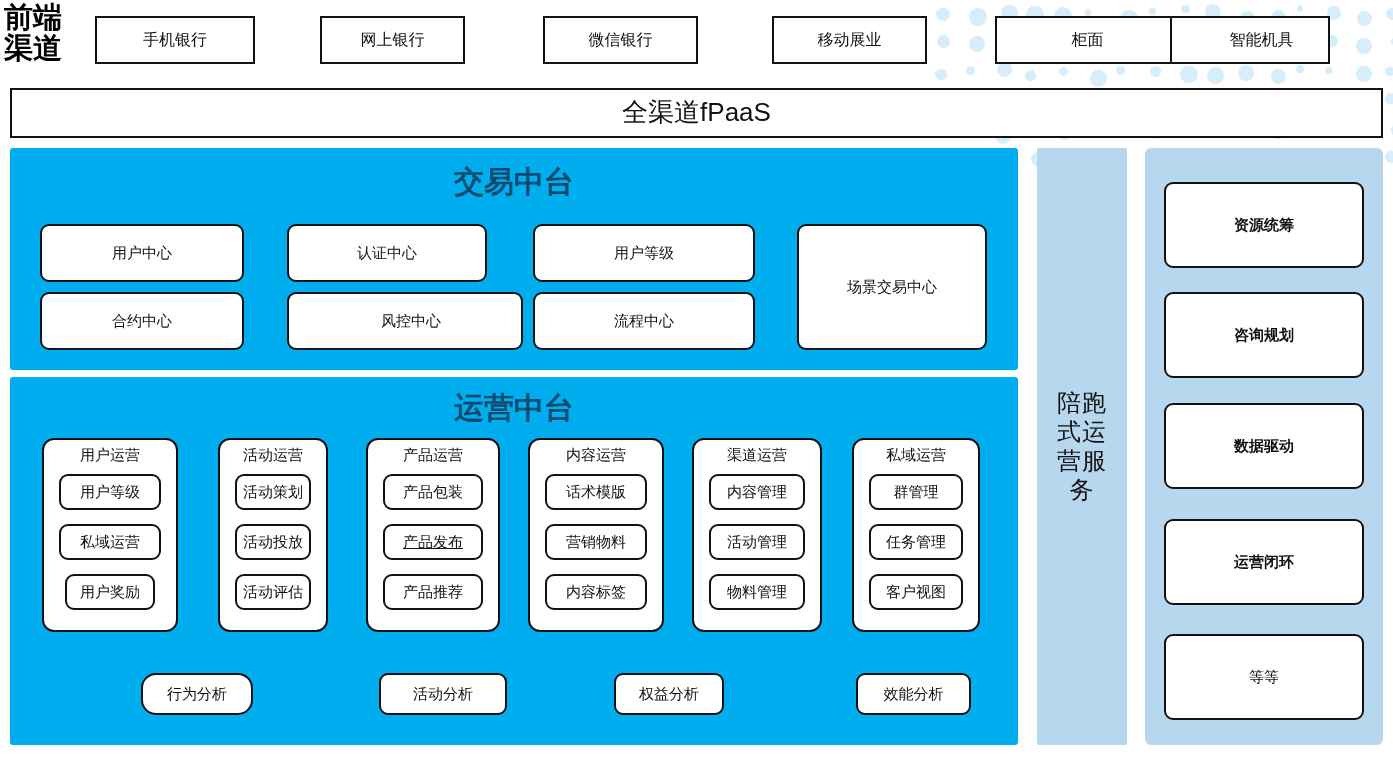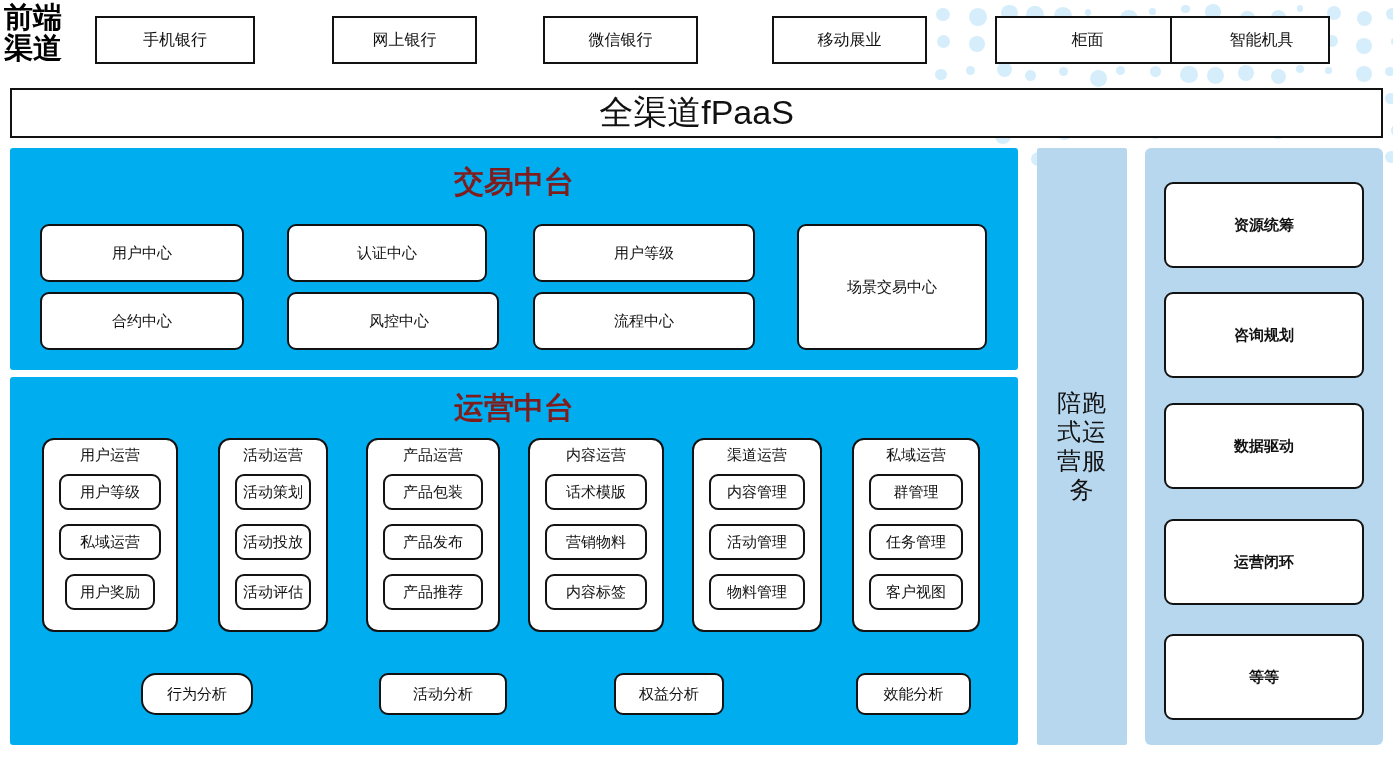--- a/index.html
+++ b/index.html
@@ -54,40 +54,40 @@
     top: 16px; height: 48px;
     font-size: 16px;
     z-index: 2;
   }
 
   
   .fpaas {
     position: absolute;
     left: 10px; top: 88px;
     width: 1373px; height: 50px;
-    font-size: 34px;
+    font-size: 26px;
     z-index: 2;
   }
 
   
   .cyan {
     position: absolute;
     background: #00ADEF;
     z-index: 1;
   }
   #panel-trade { left: 10px; top: 148px; width: 1008px; height: 222px; border-radius: 3px; }
   #panel-ops   { left: 10px; top: 377px; width: 1008px; height: 368px; border-radius: 3px; }
 
   .panel-title {
     position: absolute;
     left: 0; right: 0;
     text-align: center;
     font-size: 30px;
     font-weight: 700;
-    color: #7f1d1d;
+    color: #0c4a6e;
     font-family: "Liberation Serif", "DejaVu Serif", serif;
   }
 
   
   .trade-box { position: absolute; font-size: 15px; }
 
   
   .ops-col {
     position: absolute;
     background: #ffffff;
@@ -151,21 +151,21 @@
     color: #111;
     letter-spacing: 1px;
   }
 
   .card {
     position: absolute;
     left: 19px; width: 200px; height: 86px;
     font-size: 15px;
     font-weight: 700;
   }
-  .card.plain { font-weight: 700; }
+  .card.plain { font-weight: 400; }
 </style>
 </head>
 <body>
 
 <div id="stage">
 
   <div class="dotfield" id="dotfield">
       <div class="dot" style="left: 6.39412px; top: 8.33834px; height: 13.1647px; width: 13.1647px; background: rgb(214, 238, 251);"></div>
       <div class="dot" style="left: 39.3775px; top: 8.23362px; height: 17.8451px; width: 17.8451px; background: rgb(214, 238, 251);"></div>
       <div class="dot" style="left: 71.3226px; top: 4.59648px; height: 16.4387px; width: 16.4387px; background: rgb(214, 238, 251);"></div>
@@ -262,21 +262,21 @@
       <div class="dot" style="left: 400.565px; top: 153.337px; height: 10.3514px; width: 10.3514px; background: rgb(214, 238, 251);"></div>
       <div class="dot" style="left: 425.021px; top: 153.592px; height: 12.1422px; width: 12.1422px; background: rgb(214, 238, 251);"></div>
       <div class="dot" style="left: 454.758px; top: 151.161px; height: 12.3211px; width: 12.3211px; background: rgb(214, 238, 251);"></div>
     </div>
 
   <div class="chan-label" id="chanLabel">前端<br>渠道</div>
   <div id="chanRow">
       <div class="wbox chan-box" style="left: 95px; width: 160px;">
         <span>手机银行</span>
       </div>
-      <div class="wbox chan-box" style="left: 332px; width: 145px;">
+      <div class="wbox chan-box" style="left: 320px; width: 145px;">
         <span>网上银行</span>
       </div>
       <div class="wbox chan-box" style="left: 543px; width: 155px;">
         <span>微信银行</span>
       </div>
       <div class="wbox chan-box" style="left: 772px; width: 155px;">
         <span>移动展业</span>
       </div>
       <div class="wbox chan-box" style="left: 995px; width: 185px;">
         <span>柜面</span>
@@ -297,21 +297,21 @@
       </div>
       <div class="wbox rnd trade-box" style="left: 287px; top: 224px; width: 200px; height: 58px; z-index: 2;">
         <span>认证中心</span>
       </div>
       <div class="wbox rnd trade-box" style="left: 533px; top: 224px; width: 222px; height: 58px; z-index: 2;">
         <span>用户等级</span>
       </div>
       <div class="wbox rnd trade-box" style="left: 40px; top: 292px; width: 204px; height: 58px; z-index: 2;">
         <span>合约中心</span>
       </div>
-      <div class="wbox rnd trade-box" style="left: 287px; top: 292px; width: 212px; height: 58px; z-index: 2; padding-left: 12px;">
+      <div class="wbox rnd trade-box" style="left: 287px; top: 292px; width: 236px; height: 58px; z-index: 2; padding-left: 12px;">
         <span>风控中心</span>
       </div>
       <div class="wbox rnd trade-box" style="left: 533px; top: 292px; width: 222px; height: 58px; z-index: 2;">
         <span>流程中心</span>
       </div>
       <div class="wbox rnd trade-box" style="left: 797px; top: 224px; width: 190px; height: 126px; z-index: 2;">
         <span>场景交易中心</span>
       </div>
     </div>
 
@@ -341,21 +341,21 @@
         </div>
         <div class="wbox rnd ops-item" style="top: 134px; width: 76px;">
           <span>活动评估</span>
         </div>
       </div>
       <div class="ops-col" style="left: 366px; width: 134px; z-index: 2;">
         <div class="ops-col-title">产品运营</div>
         <div class="wbox rnd ops-item" style="top: 34px; width: 100px;">
           <span>产品包装</span>
         </div>
-        <div class="wbox rnd ops-item" style="top: 84px; width: 100px;">
+        <div class="wbox rnd ops-item" style="top: 84px; width: 100px; text-decoration: underline;">
           <span>产品发布</span>
         </div>
         <div class="wbox rnd ops-item" style="top: 134px; width: 100px;">
           <span>产品推荐</span>
         </div>
       </div>
       <div class="ops-col" style="left: 528px; width: 136px; z-index: 2;">
         <div class="ops-col-title">内容运营</div>
         <div class="wbox rnd ops-item" style="top: 34px; width: 102px;">
           <span>话术模版</span>

